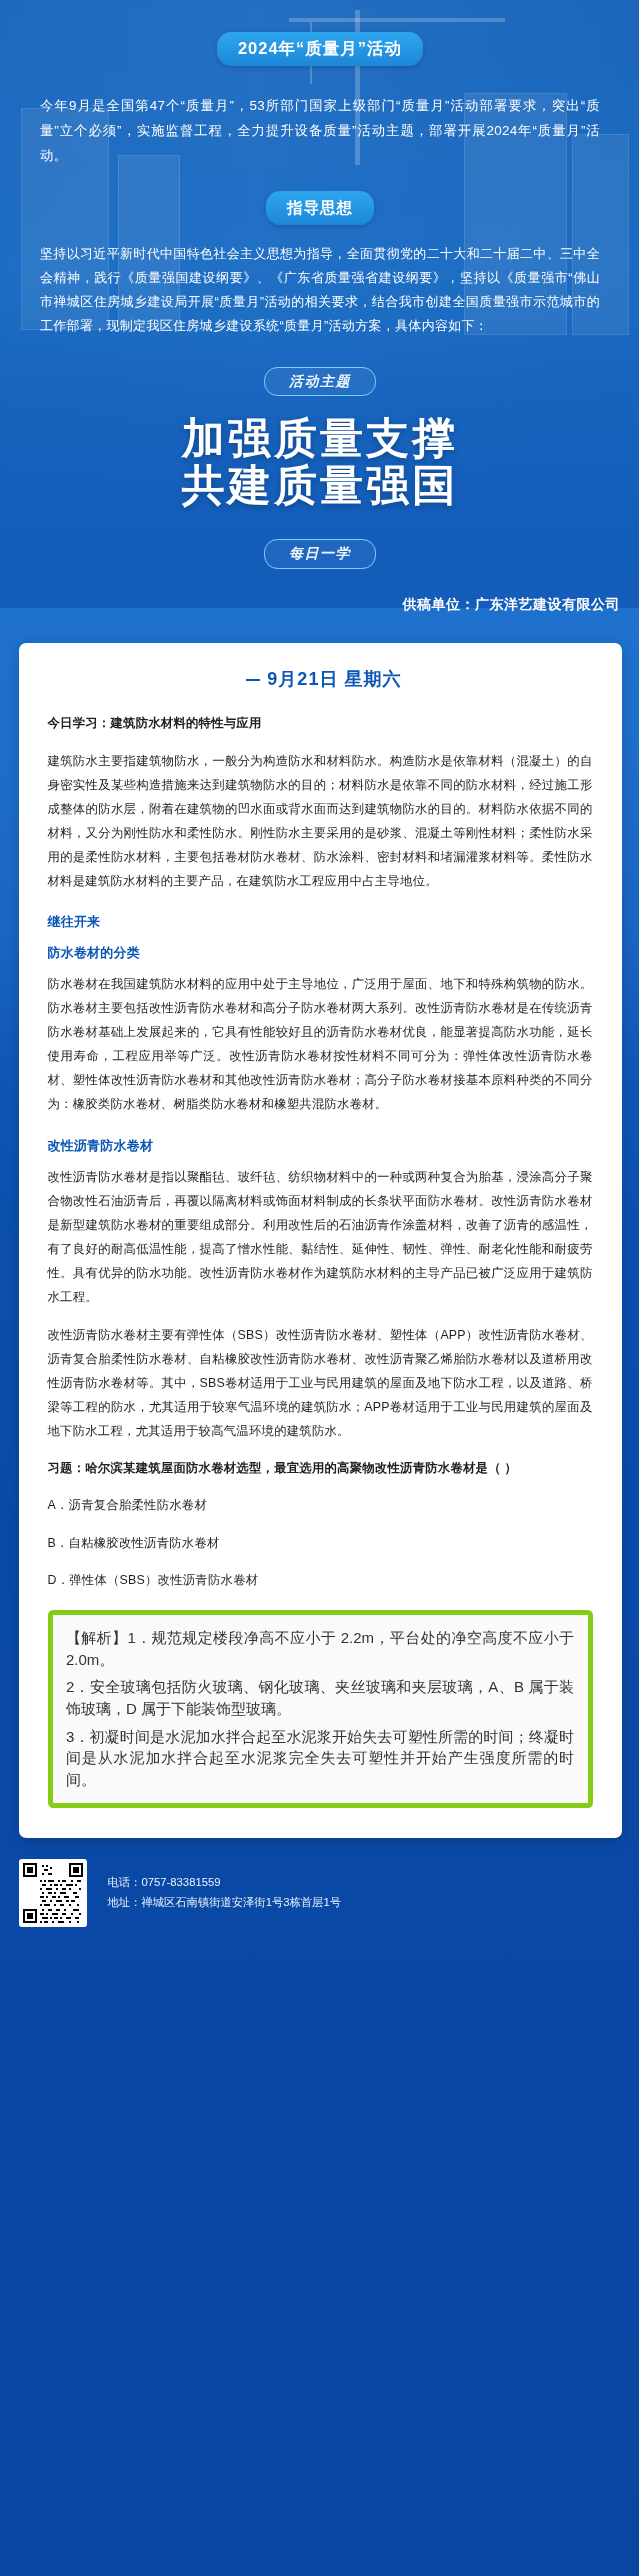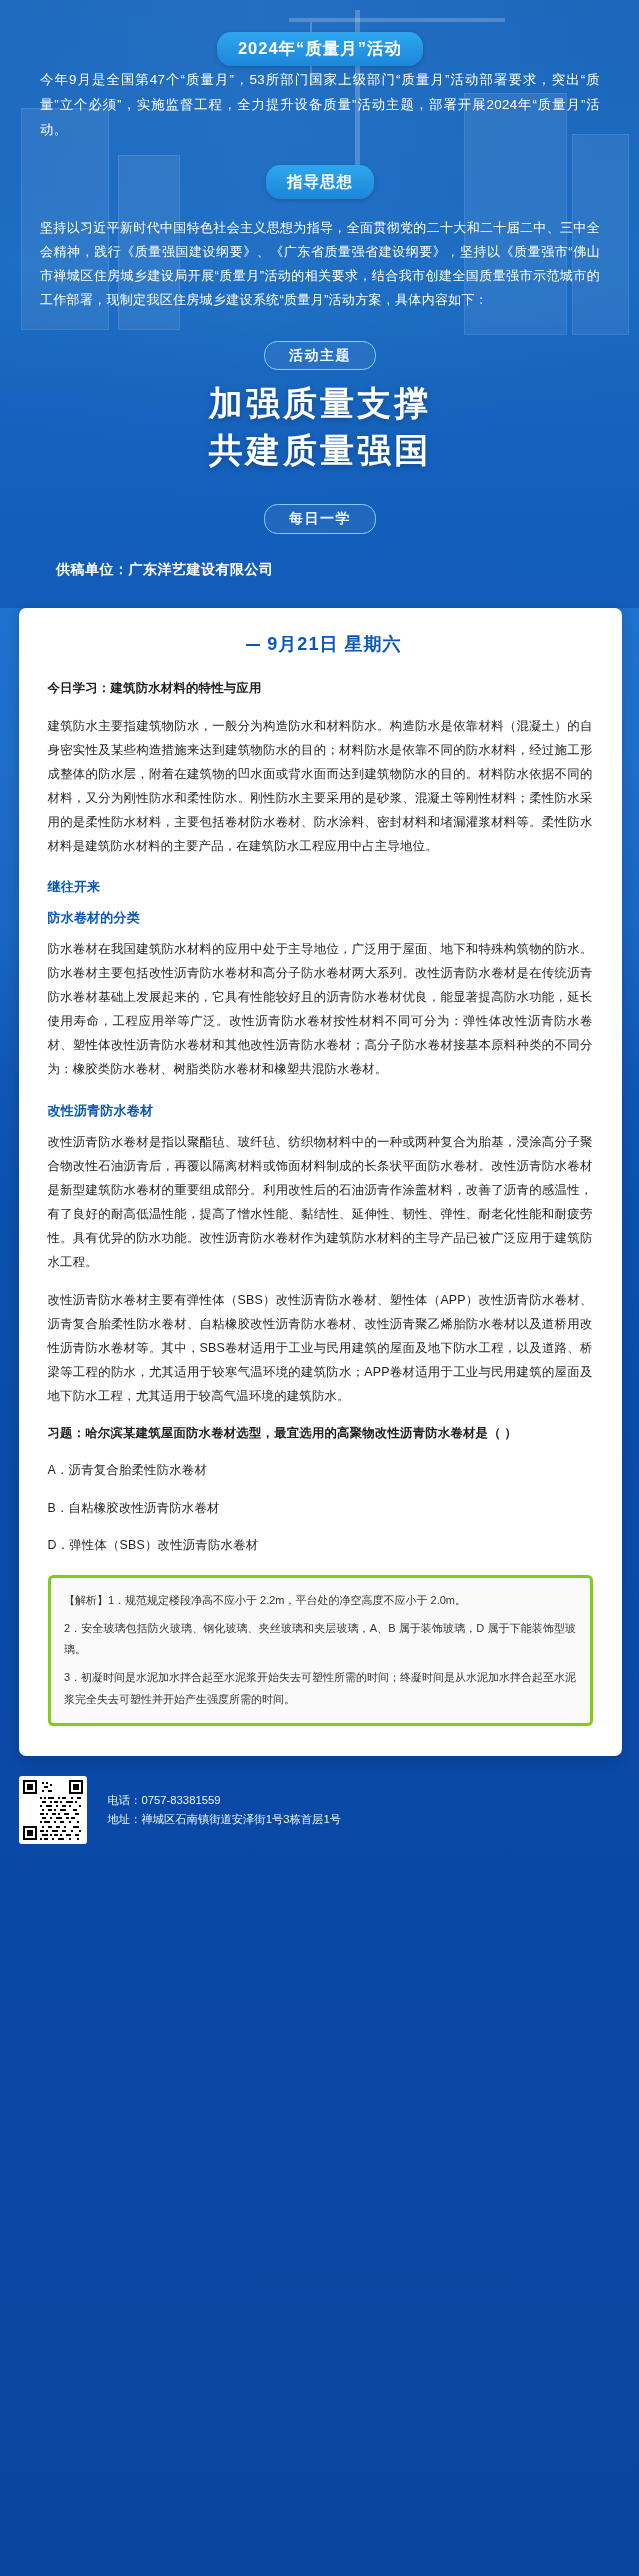--- a/index.html
+++ b/index.html
@@ -84,81 +84,83 @@
     width: max-content;
     padding: 4.6px 24px;
     border: 1px solid #7fd0ff;
     border-radius: 13.4px;
     background: rgba(255,255,255,0.06);
     color: #eaf6ff;
     font-size: 14px;
     letter-spacing: 1.5px;
     font-weight: bold;
     text-align: center;
+    font-style: italic;
   }
 
   .para {
     color: #ffffff;
     font-size: 13px;
     line-height: 23px;
     text-align: justify;
     letter-spacing: 0.3px;
   }
 
   
   .top-title-box {
     position: relative;
     margin: 32px auto 0;
     width: 330px;
   }
   .top-title-box .pill { font-size: 16.5px; }
 
   .top-para {
-    margin: 1px 40px 0;
+    margin: 27px 40px 0;
     font-size: 13.4px;
     line-height: 25px;
   }
 
   .guide-pill { margin-top: 23px; }
 
   .guide-para {
     margin: 17.5px 40px 0;
     font-size: 13px;
     line-height: 24px;
   }
 
   
   .theme-pill { margin-top: 29px; }
 
   .big-theme {
-    margin-top: 10px;
+    margin-top: 19px;
     text-align: center;
     font-family: "Liberation Serif", "DejaVu Serif", serif;
     font-weight: bold;
-    font-size: 34px;
+    font-size: 43px;
     line-height: 47px;
     letter-spacing: 3.1px;
     color: #ffffff;
     text-shadow: 0 2.1px 6.2px rgba(0,0,0,.28);
   }
 
   .daily-pill { margin-top: 30px; }
 
   .daily-para {
     margin: 17.5px 40px 0;
     font-size: 13px;
     line-height: 24px;
   }
 
   .supply {
-    margin: 27px 56px 0;
+    margin: 27px 20px 0;
     font-size: 14px;
     font-weight: bold;
     color: #ffffff;
     letter-spacing: 0.5px;
+    text-align: right;
   }
 
   
   .card {
     position: relative;
     margin: 29px 18.5px 0;
     background: #ffffff;
     border-radius: 7.2px;
     padding: 0 0 30px 0;
     color: #1d1d1d;
@@ -193,25 +195,25 @@
     font-size: 13px;
     font-weight: bold;
     color: #0a57b5;
     margin: 17.5px 0 7.2px;
   }
   .q-stem { margin-top: 17.5px; font-weight: bold; }
   .opt { margin: 0 0 5.2px; }
 
   .analysis {
     margin: 17.5px 29px 0;
-    border: 3px solid #84cc16;
+    border: 5px solid #84cc16;
     border-radius: 5.2px;
     background: #fafafa;
     padding: 12.4px 13.4px;
-    font-size: 11px;
+    font-size: 15px;
     line-height: 21.6px;
     color: #333333;
     text-align: justify;
   }
   .analysis p { margin: 0 0 6.2px; }
   .analysis p:last-child { margin-bottom: 0; }
 
   
   .footer {
     position: relative;

